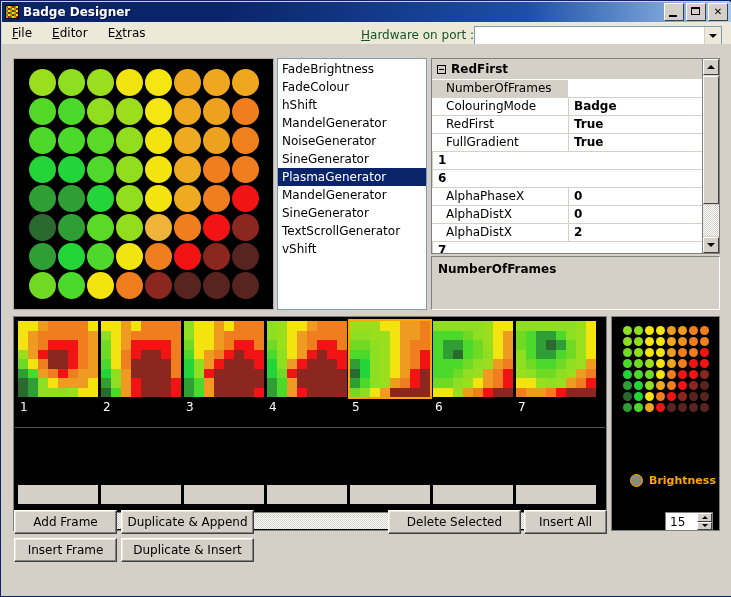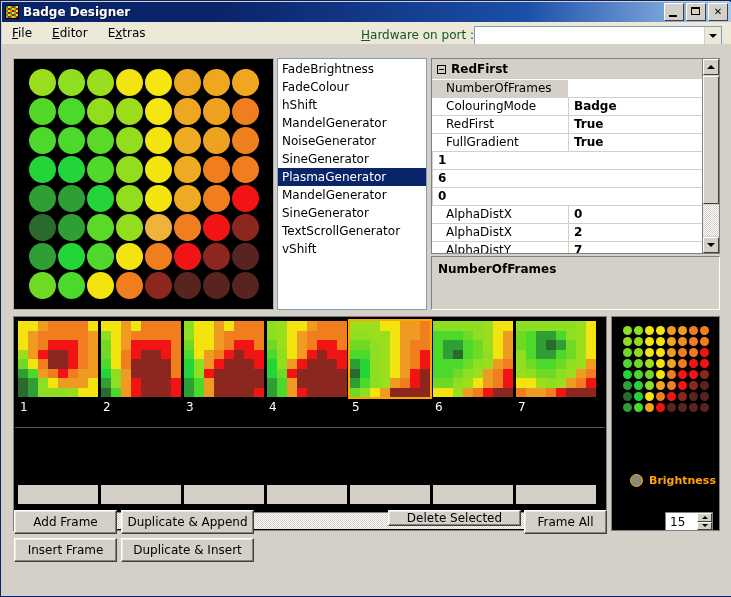--- a/index.html
+++ b/index.html
@@ -342,32 +342,32 @@
               <div class="pg-name">FullGradient</div>
               <div class="pg-val">True</div>
             </div>
             <div class="pg-row">
               <div class="pg-val">1</div>
             </div>
             <div class="pg-row">
               <div class="pg-val">6</div>
             </div>
             <div class="pg-row">
+              <div class="pg-name">AlphaPhaseX</div>
               <div class="pg-val">0</div>
             </div>
             <div class="pg-row">
               <div class="pg-name">AlphaDistX</div>
               <div class="pg-val">0</div>
             </div>
             <div class="pg-row">
               <div class="pg-name">AlphaDistX</div>
               <div class="pg-val">2</div>
             </div>
             <div class="pg-row">
-              <div class="pg-name">AlphaDistY</div>
               <div class="pg-val">7</div>
             </div>
           </div>
       </div>
       <div class="pg-scroll">
         <div class="sb-btn sb-up">
             <span class="tri-u"></span>
           </div>
         <div class="sb-thumb"></div>
         <div class="sb-track"></div>
@@ -967,25 +967,25 @@
     </div>
     <div class="btn" style="left:119px;top:466px;width:133px;height:24px;">
       <span>Duplicate &amp; Append</span>
     </div>
     <div class="btn" style="left:12px;top:494px;width:103px;height:24px;">
       <span>Insert Frame</span>
     </div>
     <div class="btn" style="left:119px;top:494px;width:133px;height:24px;">
       <span>Duplicate &amp; Insert</span>
     </div>
-    <div class="btn" style="left:386px;top:466px;width:133px;height:16px;">
+    <div class="btn" style="left:386px;top:466px;width:133px;height:24px;">
       <span>Delete Selected</span>
     </div>
     <div class="btn" style="left:522px;top:466px;width:83px;height:24px;">
-      <span>Frame All</span>
+      <span>Insert All</span>
     </div>
   </div>
 
   <div class="fps-label">FPS :</div>
   <div class="fps-box">
     <span class="fps-val">15</span>
     <span class="fps-spin">
       <div>
           <span class="tri-u-s"></span>
         </div>

